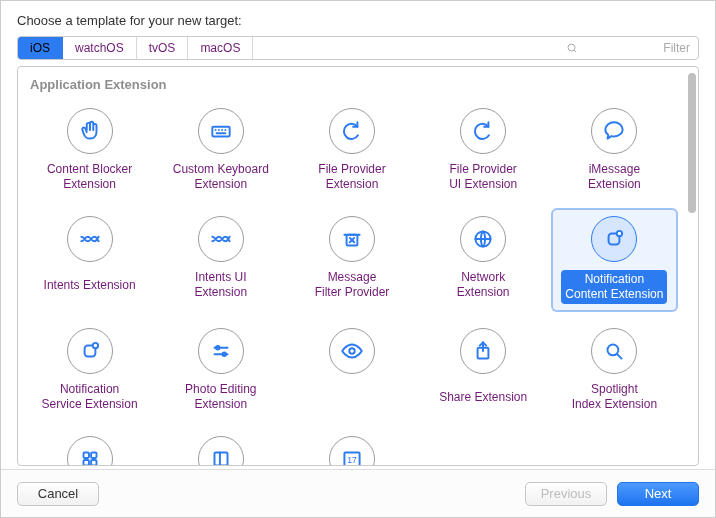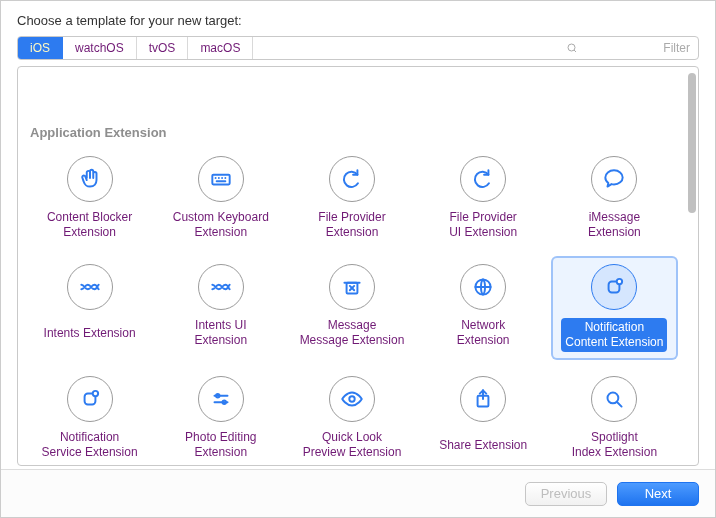--- a/index.html
+++ b/index.html
@@ -35,21 +35,21 @@
     padding: 0 12px;
     display: flex;
     align-items: center;
     font-size: 12px;
     border-right: 1px solid #d9d9d9;
     color: #701a75;
     cursor: default;
   }
   .seg-btn.selected {
     background: #2d7bf0;
-    color: #fef9c3;
+    color: #000000;
     border-right-color: #2d7bf0;
     text-align: right;
   }
   .filter-wrap {
     margin-left: auto;
     display: flex;
     align-items: center;
     padding: 0 8px;
     color: #aaa;
     font-size: 12px;
@@ -70,21 +70,20 @@
     position: absolute;
     inset: 0 12px 0 0;
     overflow-y: hidden;
     padding: 6px 8px 0;
   }
   .section-title {
     color: #8e8e8e;
     font-weight: 600;
     font-size: 13px;
     padding: 4px 4px 8px;
-    margin-top: 48px;
   }
   .grid {
     display: grid;
     grid-template-columns: repeat(5, 1fr);
     column-gap: 4px;
     row-gap: 8px;
   }
   .tpl {
     display: flex;
     flex-direction: column;
@@ -274,21 +273,21 @@
         <div class="tpl">
           <div class="circ">
             <svg width="26" height="26" viewBox="0 0 24 24">
               <rect x="7" y="8" width="10" height="10" rx="1" stroke="#2d7bf0" stroke-width="1.8" fill="none" stroke-linecap="round" stroke-linejoin="round"></rect>
               <line x1="5" y1="8" x2="19" y2="8" stroke="#2d7bf0" stroke-width="1.8" fill="none" stroke-linecap="round" stroke-linejoin="round"></line>
               <line x1="10" y1="11" x2="14" y2="15" stroke="#2d7bf0" stroke-width="1.8" fill="none" stroke-linecap="round" stroke-linejoin="round"></line>
               <line x1="14" y1="11" x2="10" y2="15" stroke="#2d7bf0" stroke-width="1.8" fill="none" stroke-linecap="round" stroke-linejoin="round"></line>
             </svg>
           </div>
           <div class="lbl">Message
-Message Extension</div>
+Filter Provider</div>
         </div>
         <div class="tpl">
           <div class="circ">
             <svg width="26" height="26" viewBox="0 0 24 24">
               <circle cx="12" cy="12" r="7" stroke="#2d7bf0" stroke-width="1.8" fill="none" stroke-linecap="round" stroke-linejoin="round"></circle>
               <path stroke="#2d7bf0" stroke-width="1.8" fill="none" stroke-linecap="round" stroke-linejoin="round" d="M5 12h14M12 5c2.5 2 2.5 12 0 14M12 5c-2.5 2-2.5 12 0 14"></path>
             </svg>
           </div>
           <div class="lbl">Network
 Extension</div>
@@ -325,22 +324,20 @@
           <div class="lbl">Photo Editing
 Extension</div>
         </div>
         <div class="tpl">
           <div class="circ">
             <svg width="26" height="26" viewBox="0 0 24 24">
               <path stroke="#2d7bf0" stroke-width="1.8" fill="none" stroke-linecap="round" stroke-linejoin="round" d="M3 12s3.5-6 9-6 9 6 9 6-3.5 6-9 6-9-6-9-6z"></path>
               <circle cx="12" cy="12" r="2.5" stroke="#2d7bf0" stroke-width="1.8" fill="none" stroke-linecap="round" stroke-linejoin="round"></circle>
             </svg>
           </div>
-          <div class="lbl">Quick Look
-Preview Extension</div>
         </div>
         <div class="tpl">
           <div class="circ">
             <svg width="26" height="26" viewBox="0 0 24 24">
               <rect x="7" y="9" width="10" height="10" rx="1" stroke="#2d7bf0" stroke-width="1.8" fill="none" stroke-linecap="round" stroke-linejoin="round"></rect>
               <line x1="12" y1="4" x2="12" y2="12" stroke="#2d7bf0" stroke-width="1.8" fill="none" stroke-linecap="round" stroke-linejoin="round"></line>
               <polyline stroke="#2d7bf0" stroke-width="1.8" fill="none" stroke-linecap="round" stroke-linejoin="round" points="9 7 12 4 15 7"></polyline>
             </svg>
           </div>
           <div class="lbl">Share Extension</div>
@@ -383,17 +380,18 @@
             </svg>
           </div>
           <div class="lbl"></div>
         </div>
       </div>
   </div>
   <div class="scrollbar"></div>
 </div>
 
 <div class="footer">
+  <div class="btn">Cancel</div>
   <div class="spacer"></div>
   <div class="btn disabled">Previous</div>
   <div style="width:10px"></div>
   <div class="btn default">Next</div>
 </div>
 
 </body></html>

